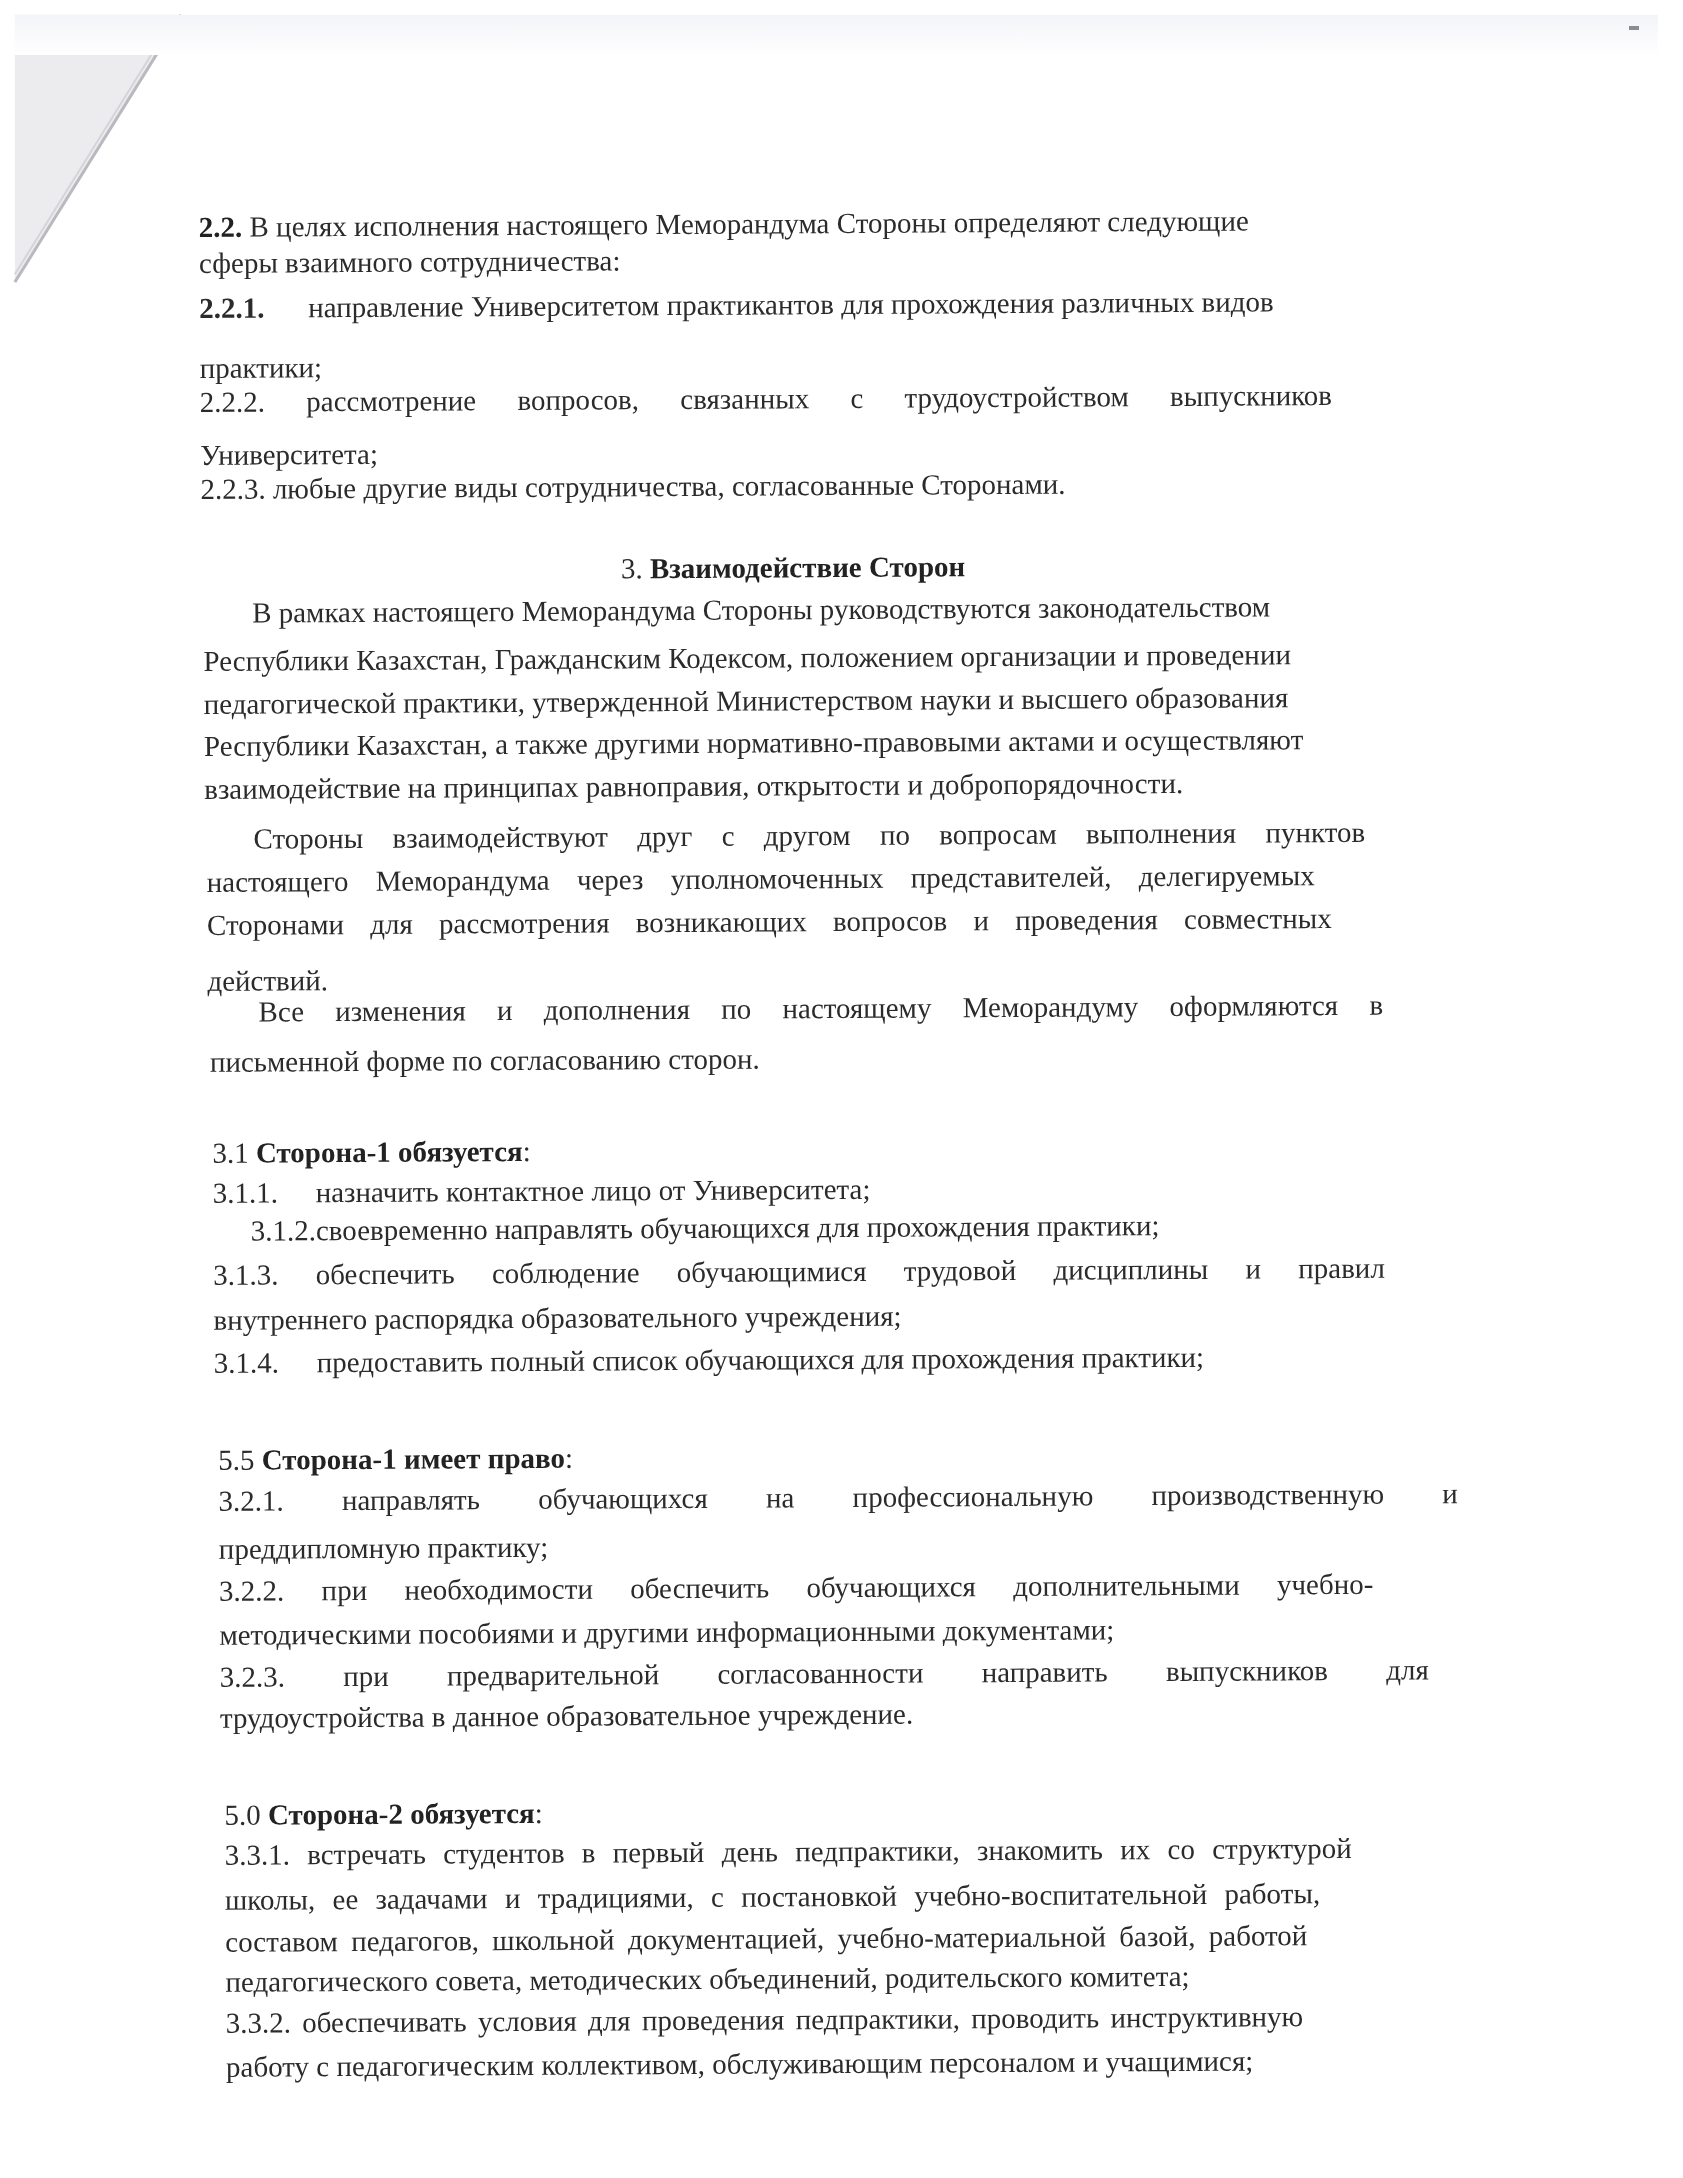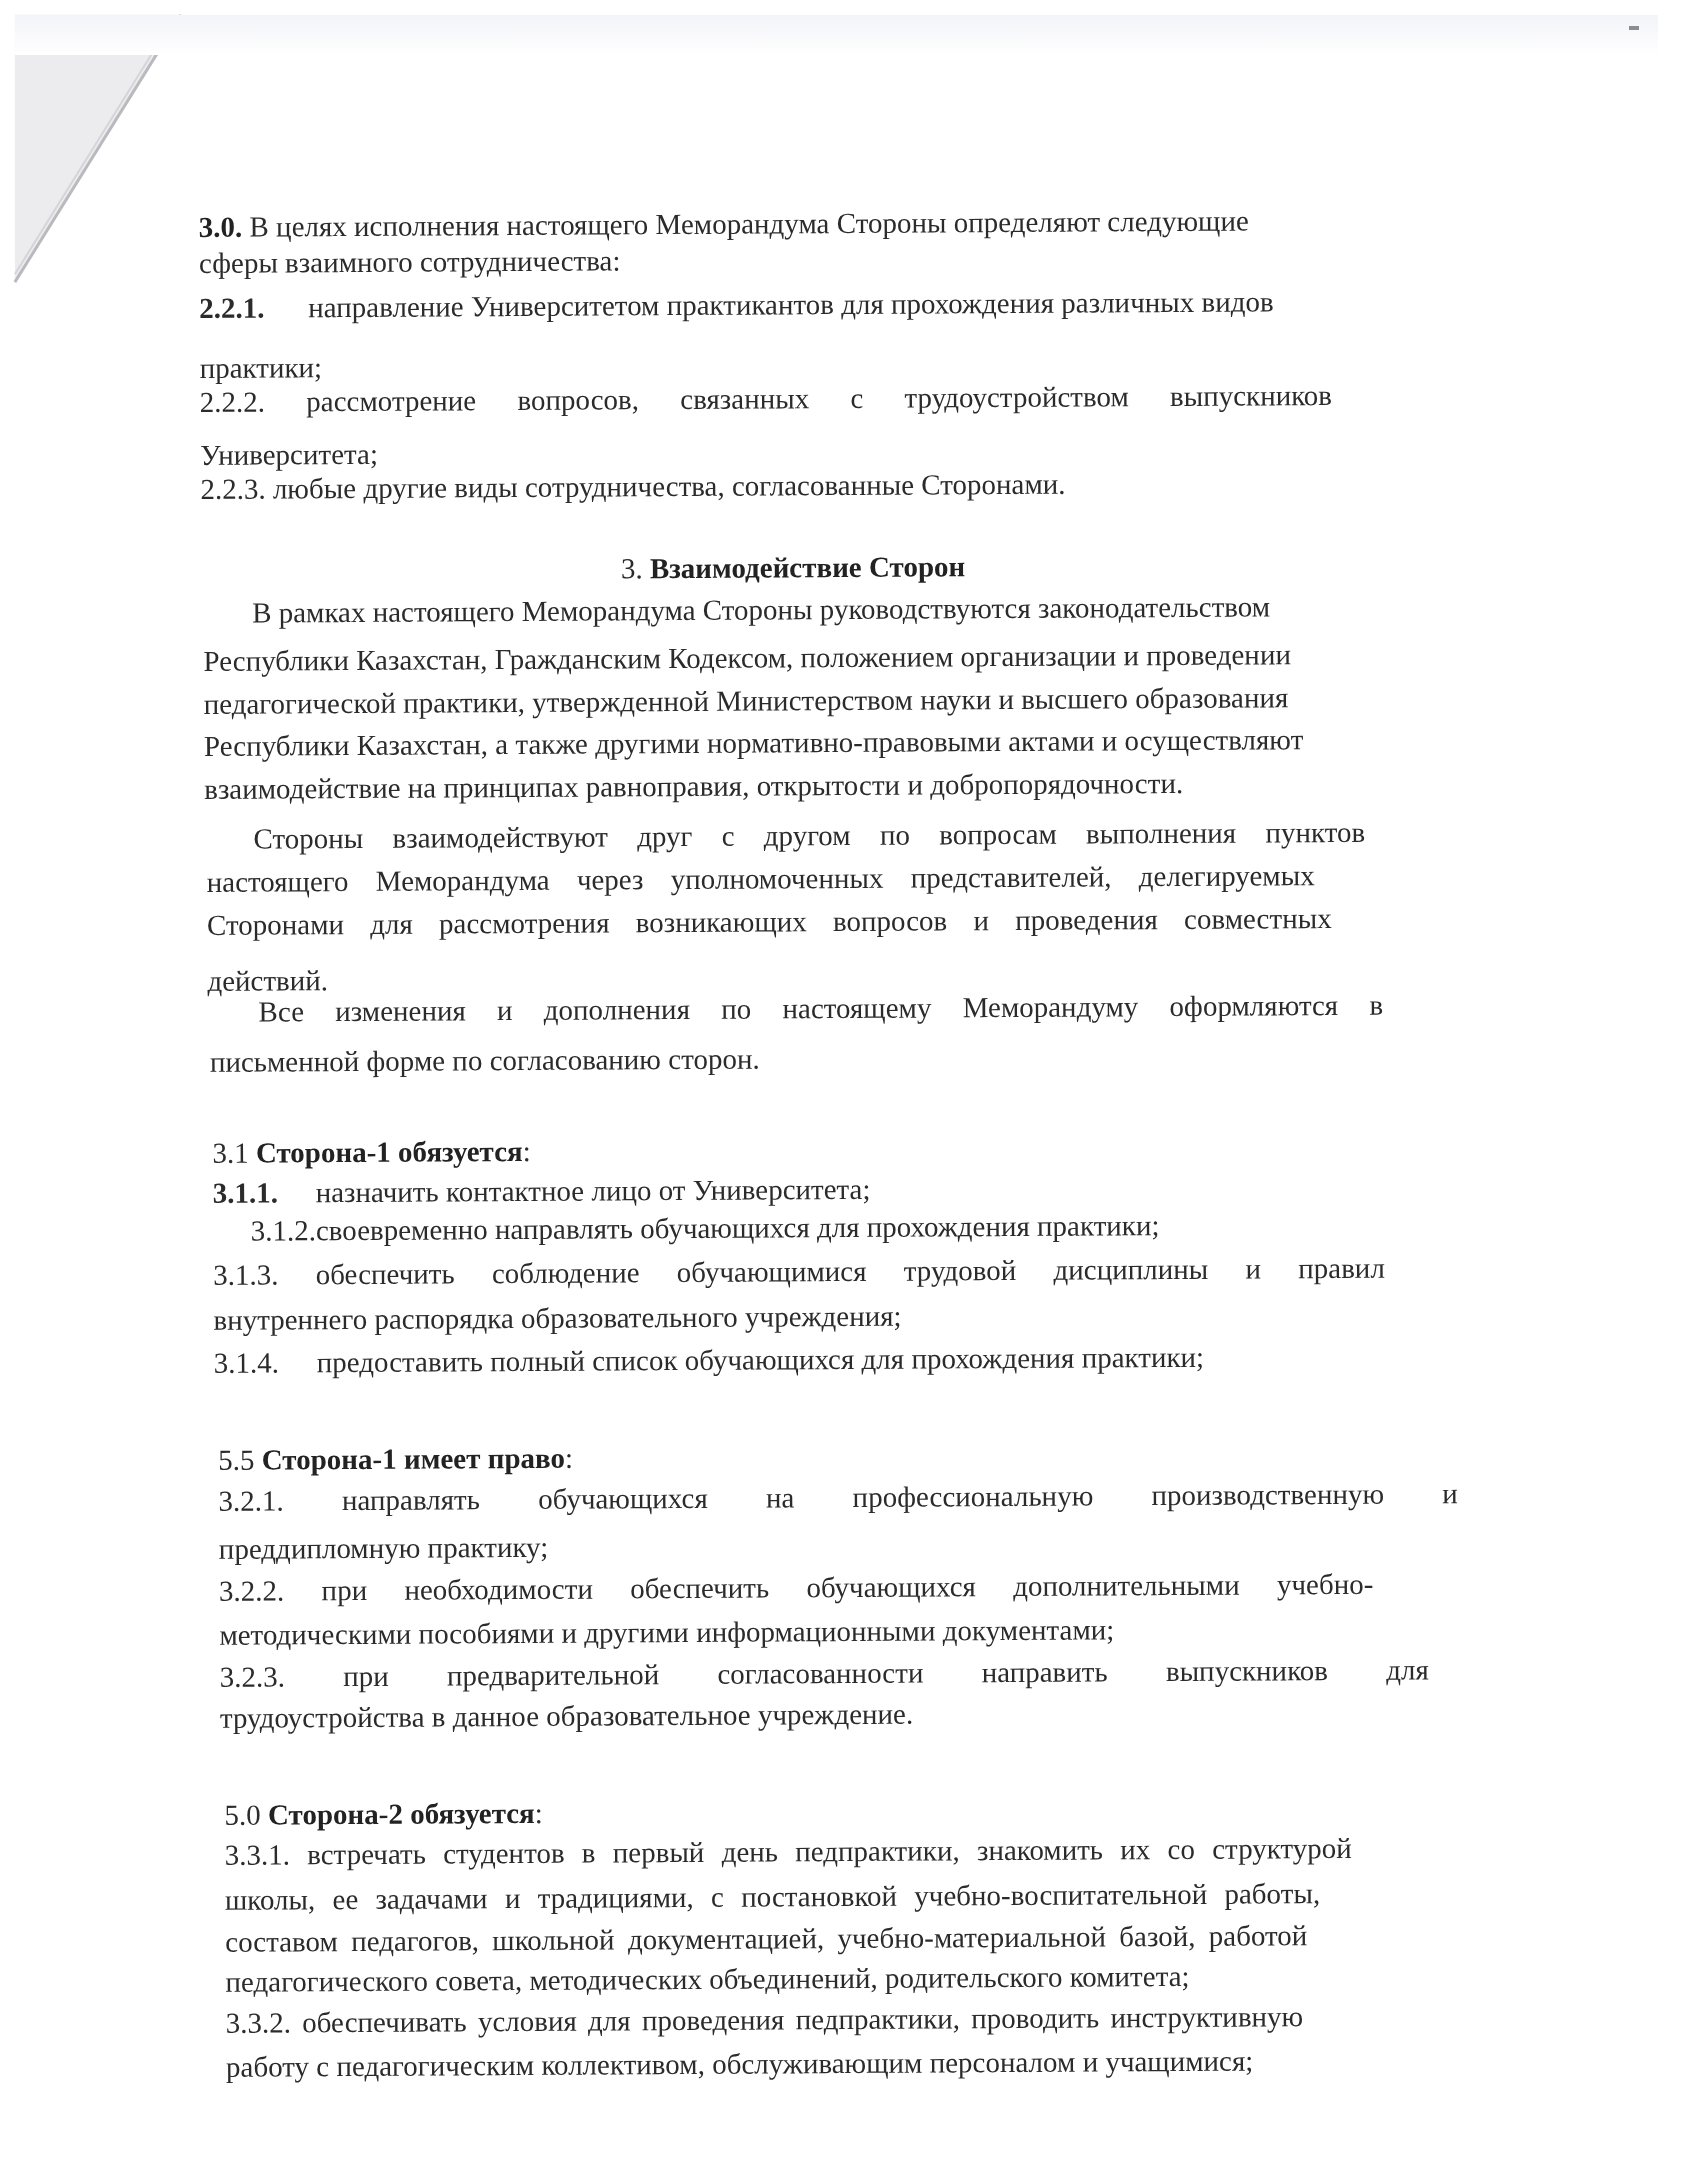--- a/index.html
+++ b/index.html
@@ -40,21 +40,21 @@
   <polygon points="15,15 183,15 15,285" fill="#ececee"></polygon>
   <line x1="183" y1="15" x2="15" y2="285" stroke="#b9b9bf" stroke-width="3"></line>
   <line x1="176" y1="18" x2="15" y2="277" stroke="#d4d4d9" stroke-width="2"></line>
 </svg>
 <div class="top-shade"></div>
 <div class="right-mark"></div>
 
 <div class="page-text" style="transform: rotate(-0.35deg); transform-origin: 842px 1089px;">
 
   <div class="ln just" style="left:204px; top:206px; width:1241px;">
-    <span><b>3.0.</b> <span>В целях исполнения настоящего Меморандума Стороны определяют следующие</span></span>
+    <span><b>2.2.</b> <span>В целях исполнения настоящего Меморандума Стороны определяют следующие</span></span>
   </div>
   <div class="ln" style="left:204px; top:242px;">сферы взаимного сотрудничества:</div>
 
   <div class="ln" style="left:204px; top:287px; width:1241px;">
     <span style="display:inline-block; width:109px;font-weight:bold;">2.2.1.</span><span>направление Университетом практикантов для прохождения различных видов</span>
   </div>
   <div class="ln" style="left:204px; top:347px;text-align:center;">практики;</div>
 
   <div class="ln" style="left:204px; top:381px; width:1241px; word-spacing:34px;">
     <span>2.2.2.</span> <span>рассмотрение вопросов, связанных с трудоустройством выпускников</span>
@@ -80,21 +80,21 @@
   <div class="ln" style="left:208px; top:904px; word-spacing:19px;">Сторонами для рассмотрения возникающих вопросов и проведения совместных</div>
   <div class="ln" style="left:208px; top:960px;">действий.</div>
 
   <div class="ln" style="left:259px; top:991px; word-spacing:24px;">Все изменения и дополнения по настоящему Меморандуму оформляются в</div>
   <div class="ln" style="left:210px; top:1041px;">письменной форме по согласованию сторон.</div>
 
   <div class="ln" style="left:212px; top:1132px;">
     <span>3.1</span> <b>Сторона-1 обязуется</b><span>:</span>
   </div>
   <div class="ln" style="left:212px; top:1172px;">
-    <span style="display:inline-block; width:103px;font-weight:bold;">3.1.1.</span><span>назначить контактное лицо от Университета;</span>
+    <span style="display:inline-block; width:103px;">3.1.1.</span><span>назначить контактное лицо от Университета;</span>
   </div>
   <div class="ln" style="left:212px; top:1210px;">
     <span style="display:inline-block; width:103px;text-align:right;">3.1.2.</span><span>своевременно направлять обучающихся для прохождения практики;</span>
   </div>
   <div class="ln" style="left:212px; top:1254px; word-spacing:30px;">
     <span>3.1.3.</span> <span>обеспечить соблюдение обучающимися трудовой дисциплины и правил</span>
   </div>
   <div class="ln" style="left:212px; top:1299px;">внутреннего распорядка образовательного учреждения;</div>
   <div class="ln" style="left:212px; top:1342px;">
     <span style="display:inline-block; width:103px;">3.1.4.</span><span>предоставить полный список обучающихся для прохождения практики;</span>

